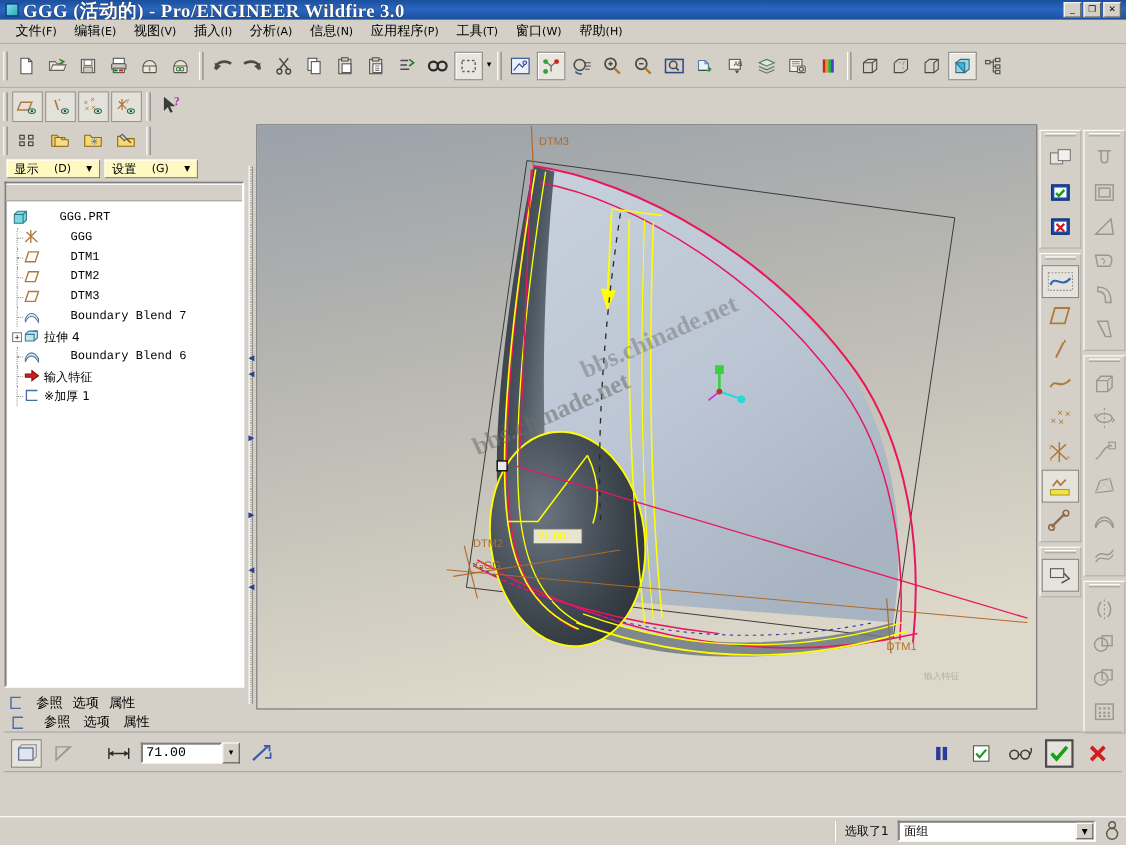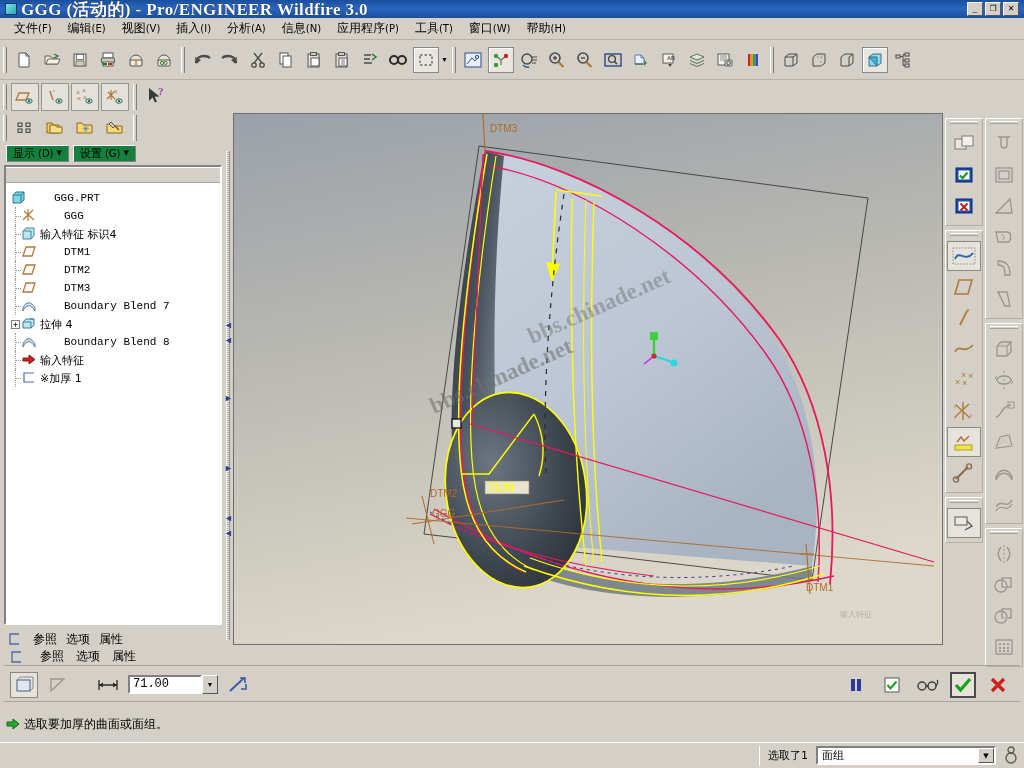--- a/index.html
+++ b/index.html
@@ -82,22 +82,22 @@
   
   .navpanel{
     position:absolute; left:4px; top:143px; width:218px; height:505px;
     background:#d4d0c8;
   }
   .nav-toolbar{
     height:20px; display:flex; align-items:center; gap:4px; padding-left:2px;
   }
   .navbtn{
     height:17px; min-width:62px; padding:0 6px;
-    display:flex;align-items:center;justify-content:center; gap:3px;
-    font-size:11px; background:#15803d;
+    display:flex;align-items:center;justify-content:center; gap:14px;
+    font-size:11px; background:#fef9c3;
     border:1px solid #fff; border-right-color:#808080; border-bottom-color:#808080;
     font-family:"DejaVu Sans",sans-serif;
   }
   .navbtn .car{ font-size:7px; }
   .treebox{
     position:absolute; left:0; top:22px; width:218px; height:460px;
     background:#fff; border:2px solid; border-color:#808080 #fff #fff #808080;
   }
   .tree-hdr{
     height:16px; background:#d4d0c8; border-bottom:1px solid #a9a59e;
@@ -595,28 +595,20 @@
                 <path d="M1 4h8v8M9 4l3-3" fill="none" stroke="#2a7a8a"></path>
               </svg></span>
             <span class="tlabel mono">GGG.PRT</span>
           </div>
           <div class="trow">
             <div class="dots elbow"></div>
             <span class="ticon"><svg width="14" height="13" viewBox="0 0 14 13">
                 <path d="M1 11L11 1M2 2l10 9M6 0v12" stroke="#b07a3a" stroke-width="1.2"></path>
               </svg></span>
             <span class="tlabel mono">GGG</span>
-          </div>
-          <div class="trow">
-            <div class="dots elbow"></div>
-            <span class="ticon"><svg width="14" height="13" viewBox="0 0 14 13">
-                <path d="M1 4l3-3h8v8l-3 3H1z" fill="#bfe6ee" stroke="#3a8a9a"></path>
-                <path d="M1 4h8v8" fill="none" stroke="#3a8a9a"></path>
-              </svg></span>
-            <span class="tlabel">输入特征 标识4</span>
           </div>
           <div class="trow">
             <div class="dots elbow"></div>
             <span class="ticon"><svg width="14" height="13" viewBox="0 0 14 13">
                 <path d="M4 2h9l-3 9H1z" fill="none" stroke="#b07a3a" stroke-width="1.3"></path>
               </svg></span>
             <span class="tlabel mono">DTM1</span>
           </div>
           <div class="trow">
             <div class="dots elbow"></div>
@@ -646,21 +638,21 @@
                 <path d="M1 5h8v6" fill="none" stroke="#3a7a9a"></path>
                 <path d="M8 2l4 0" stroke="#3a7a9a"></path>
               </svg></span>
             <span class="tlabel">拉伸 4</span>
           </div>
           <div class="trow">
             <div class="dots elbow"></div>
             <span class="ticon"><svg width="14" height="13" viewBox="0 0 14 13">
                 <path d="M1 9 C 4 2, 9 2, 13 9 L13 12 C 9 5, 4 5, 1 12 Z" fill="#cfe0ee" stroke="#5a7a9a"></path>
               </svg></span>
-            <span class="tlabel mono">Boundary Blend 8</span>
+            <span class="tlabel mono">Boundary Blend 6</span>
           </div>
           <div class="trow">
             <div class="dots elbow"></div>
             <span class="ticon"><svg width="14" height="13" viewBox="0 0 14 13">
                 <path d="M1 5h6V2l6 4.5-6 4.5V8H1z" fill="#cc2020" stroke="#8a1010"></path>
               </svg></span>
             <span class="tlabel">输入特征</span>
           </div>
           <div class="trow">
             <div class="dots elbow"></div>
@@ -1083,28 +1075,20 @@
           </svg>
       </div>
       <div class="dbtn">
         <svg width="20" height="18" viewBox="0 0 20 18">
             <path d="M4 3l12 12M16 3L4 15" stroke="#cc2020" stroke-width="3.4"></path>
           </svg>
       </div>
     </div>
   </div>
 
-  <div class="statusbar">
-    <span style="display:inline-flex">
-      <svg width="14" height="14" viewBox="0 0 14 14">
-          <path d="M1 5h6V2l6 5-6 5V9H1z" fill="#2aa82a" stroke="#146814"></path>
-        </svg>
-    </span>
-    <span>选取要加厚的曲面或面组。</span>
-  </div>
 
   <div class="botbar">
     <div class="sep-v"></div>
     <span class="sel-label">选取了1</span>
     <div class="sel-combo">
       <span>面组</span>
       <span style="margin-left:auto;display:flex;align-items:center;justify-content:center;width:16px;height:15px;background:#d4d0c8;border:1px solid #fff;border-right-color:#555;border-bottom-color:#555;font-size:7px">▼</span>
     </div>
     <span style="display:inline-flex">
       <svg width="14" height="20" viewBox="0 0 14 20">

